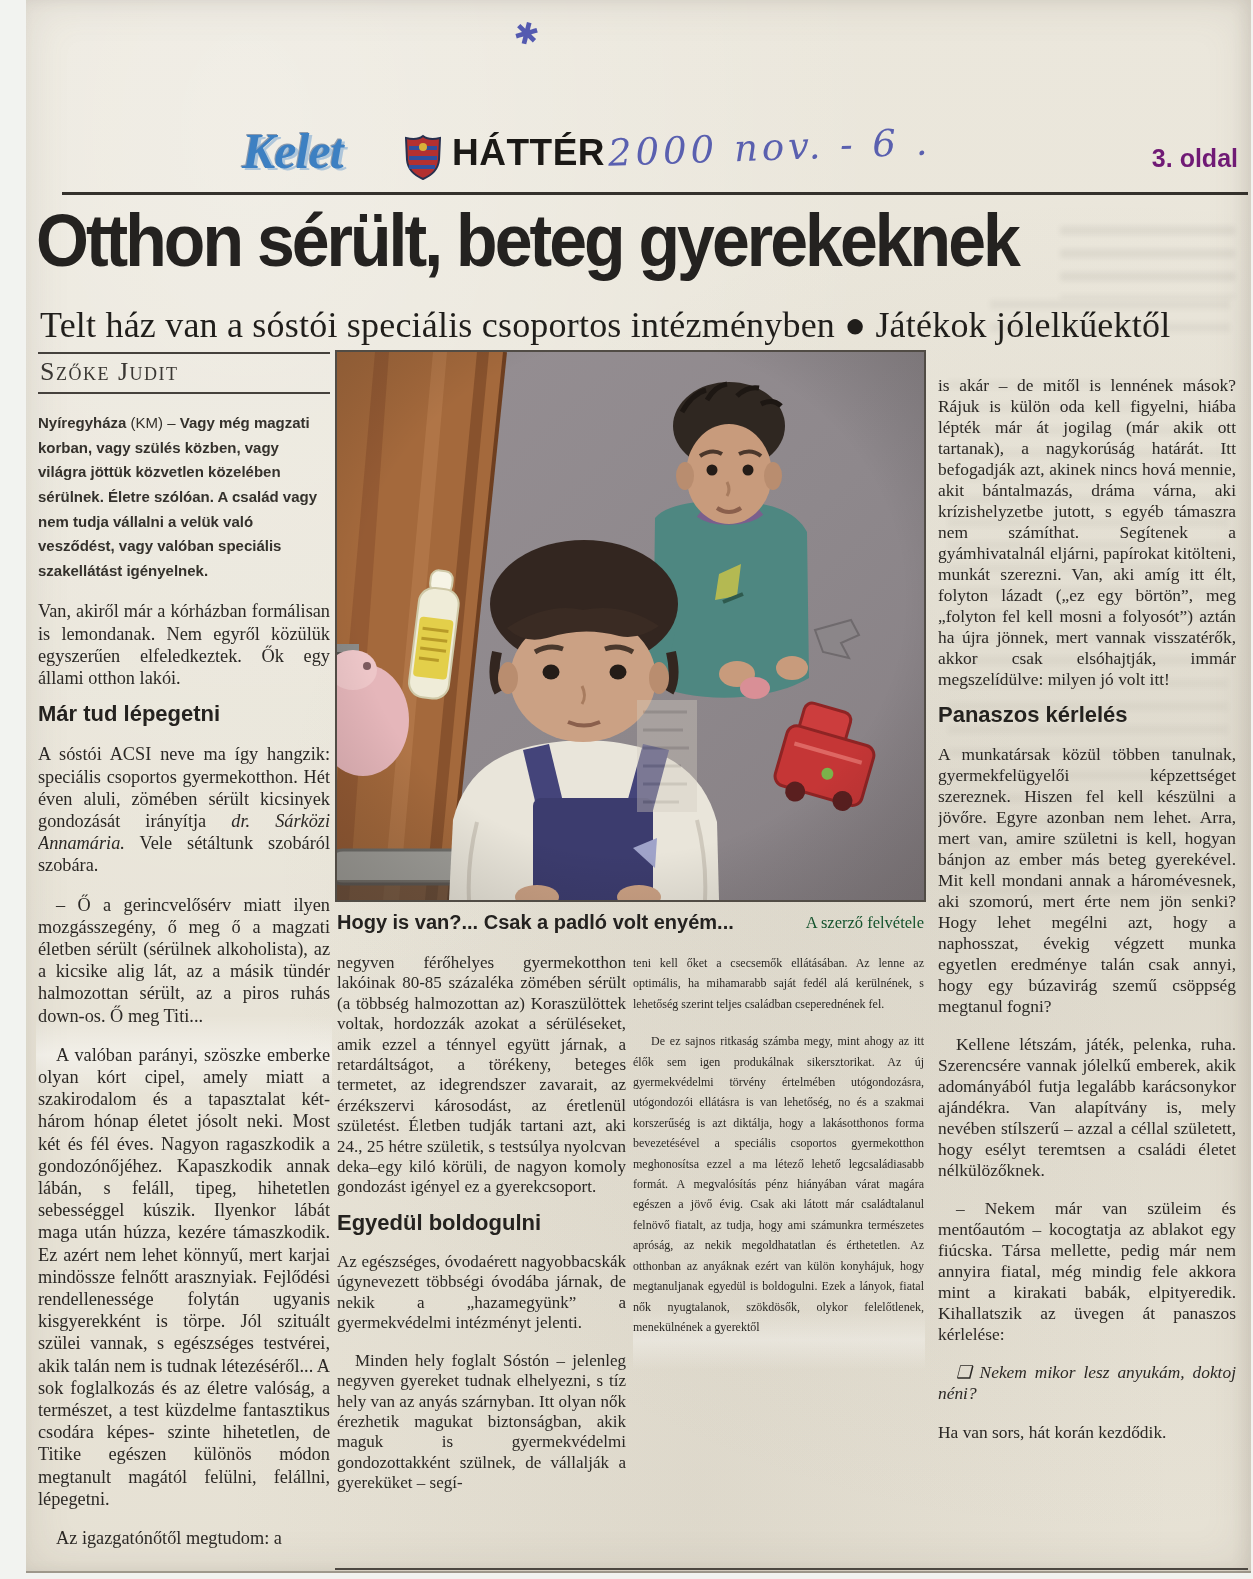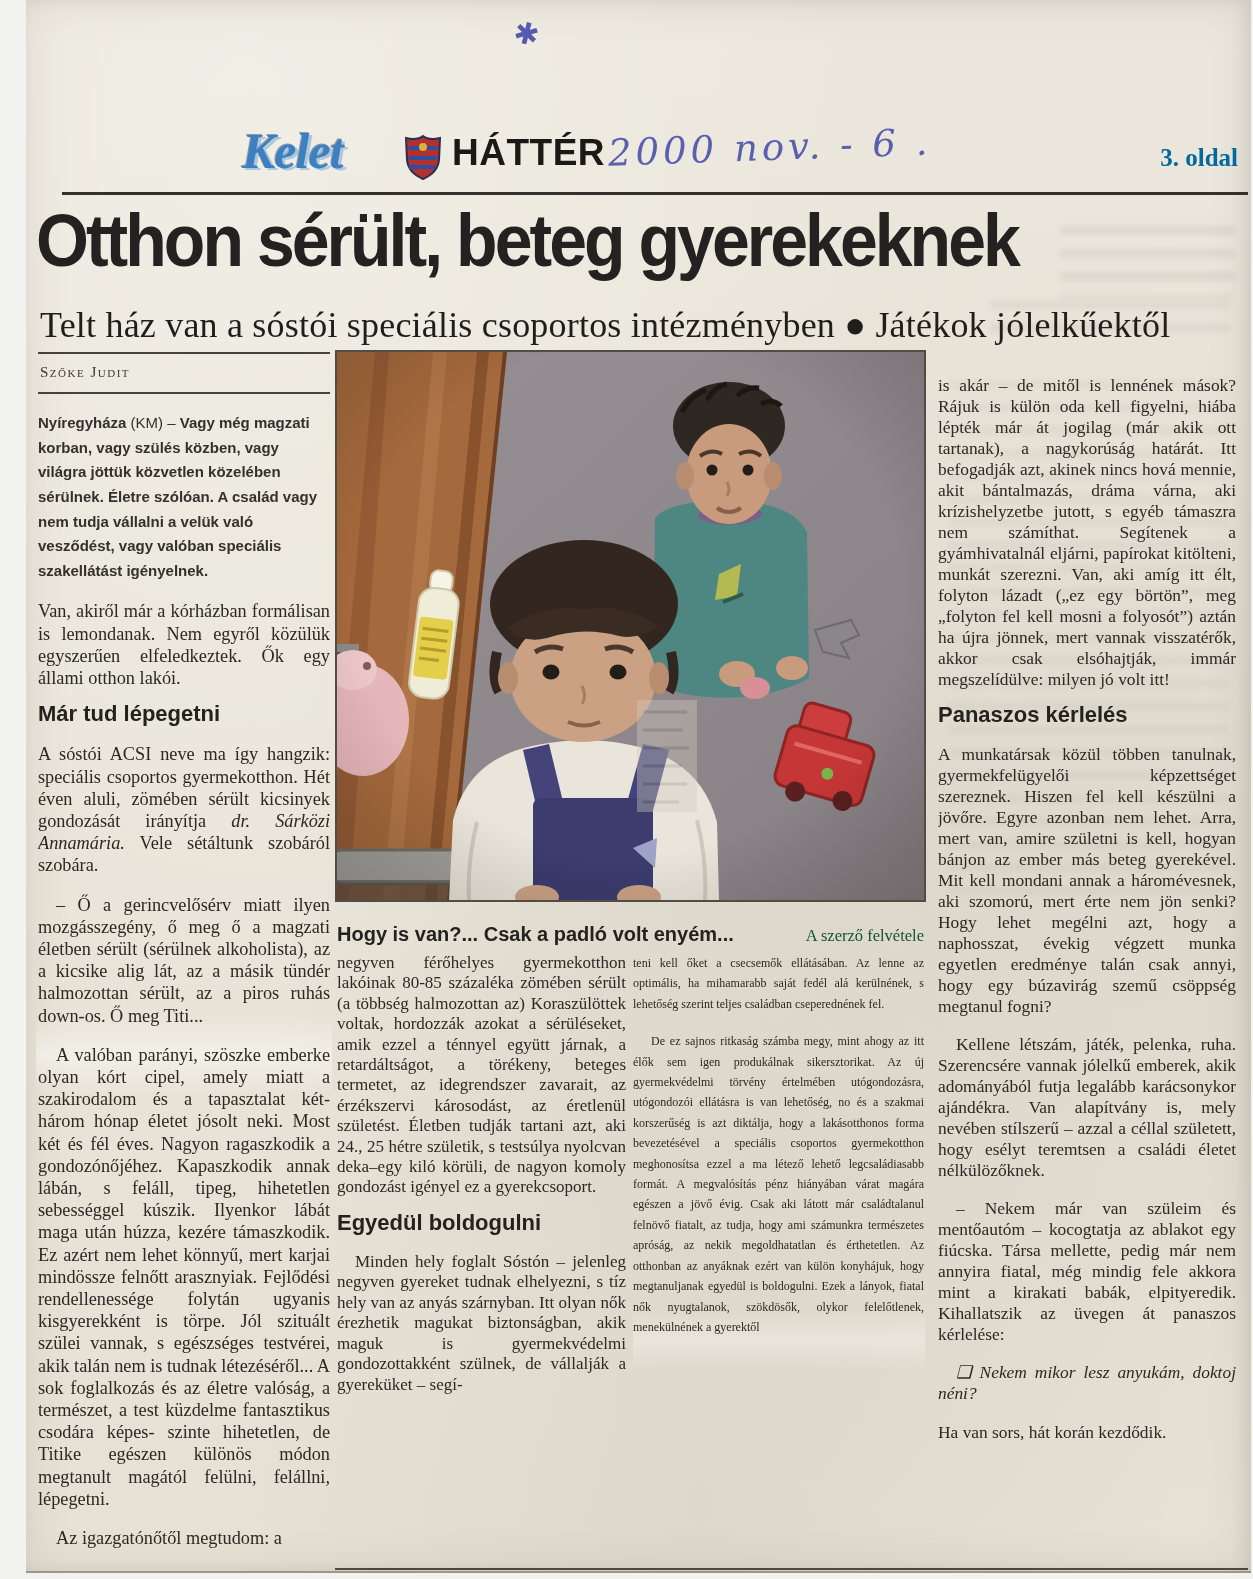--- a/index.html
+++ b/index.html
@@ -20,50 +20,50 @@
   
   .ink-mark{left:514px;top:16px;font-size:30px;color:#545ab0;transform:rotate(14deg);
             font-family:"DejaVu Sans",sans-serif;}
   .kelet{left:242px;top:126px;font-family:"Liberation Serif",serif;font-weight:bold;font-style:italic;
          font-size:50px;line-height:1;color:#3d80c2;letter-spacing:-1px;
          text-shadow:3px 2px 0 rgba(120,165,210,.55), -1px -1px 0 rgba(25,55,105,.45);}
   .section-label{left:452px;top:134px;font-family:"Liberation Sans",sans-serif;font-weight:700;
          font-size:37px;line-height:1;color:#1b1916;letter-spacing:.5px;text-align:center;}
   .handwriting{left:608px;top:126px;font-family:"DejaVu Serif",serif;font-style:italic;
          font-size:37px;color:#4b52ab;letter-spacing:4px;transform:rotate(-2deg);opacity:.9;}
-  .page-number{left:1118px;top:144px;width:120px;text-align:right;font-family:Liberation Serif, serif;
-         font-weight:700;font-size:25px;color:#0369a1;}
+  .page-number{left:1118px;top:144px;width:120px;text-align:right;font-family:Liberation Sans, sans-serif;
+         font-weight:700;font-size:25px;color:#701a75;}
   .header-rule{left:62px;top:192px;width:1186px;height:3px;background:#34312c;}
   
   .headline{left:36px;top:204px;width:1175px;font-family:"Liberation Sans",sans-serif;font-weight:700;
          font-size:69px;line-height:1.02;letter-spacing:-3px;color:#242220;
          transform:scale(.985,1.07);transform-origin:left top;white-space:nowrap;}
   .subtitle{left:40px;top:304px;width:1100px;font-size:36px;color:#201e1b;letter-spacing:.2px;white-space:nowrap;}
   
   .col{position:absolute;text-align:justify;overflow:hidden;}
   .col p{margin:17px 0 3px 0;}
   .ind{text-indent:18px;}
   .col1{left:38px;top:352px;width:292px;height:1224px;font-size:18.3px;line-height:22.2px;}
   .col2{left:337px;top:936px;width:289px;height:637px;font-size:17px;line-height:20.4px;}
   .col3{left:633px;top:936px;width:291px;height:637px;font-size:12px;line-height:20.4px;}
   .col4{left:938px;top:358px;width:298px;height:1214px;font-size:17.4px;line-height:21px;}
   .byline-block{border-top:2px solid #45413c;border-bottom:2px solid #45413c;
-         padding:7px 0 9px 2px;font-variant:small-caps;font-size:15px;letter-spacing:1.5px;
+         padding:7px 0 9px 2px;font-variant:small-caps;font-size:26px;letter-spacing:1.5px;
          color:#3a3733;text-align:left;}
   .lead{font-family:"Liberation Sans",sans-serif;font-weight:700;font-size:15px;line-height:24.6px;
          color:#34312c;margin-top:15px;text-align:left;}
   .lead .km{font-weight:400;}
   .colhead{font-family:"Liberation Sans",sans-serif;font-weight:700;font-size:22px;line-height:1.1;
          color:#24221f;margin:13px 0 7px 0;text-align:left;}
   .it{font-style:italic;}
   .quote{font-style:italic;}
   
   .photo-wrap{left:337px;top:352px;width:587px;}
   .photo-frame{width:587px;height:548px;outline:2px solid #514c45;background:#8f8a8d;}
-  .caption-row{display:flex;justify-content:space-between;align-items:flex-end;margin-top:19px;}
+  .caption-row{display:flex;justify-content:space-between;align-items:center;margin-top:7px;}
   .caption{font-family:"Liberation Sans",sans-serif;font-weight:700;font-size:20px;color:#242220;}
   .credit{font-size:16.5px;color:#14532d;}
   .bottom-rule{left:335px;top:1568px;width:913px;height:2px;background:#4c4741;}
   .bottom-edge{left:26px;top:1571px;width:1225px;height:2px;background:rgba(90,84,74,.45);}
 </style>
 </head>
 <body>
 
 <div class="stage">
 
@@ -211,20 +211,21 @@
     </svg>
     <div class="caption-row">
       <span class="caption">Hogy is van?... Csak a padló volt enyém...</span>
       <span class="credit">A szerző felvétele</span>
     </div>
   </div>
 
   <div class="col col2">
     <p>negyven férőhelyes gyermekotthon lakóinak 80-85 százaléka zömében sérült (a többség halmozottan az) Koraszülöttek voltak, hordozzák azokat a sérüléseket, amik ezzel a ténnyel együtt járnak, a retardáltságot, a törékeny, beteges termetet, az idegrendszer zavarait, az érzékszervi károsodást, az éretlenül születést. Életben tudják tartani azt, aki 24., 25 hétre születik, s testsúlya nyolcvan deka–egy kiló körüli, de nagyon komoly gondozást igényel ez a gyerekcsoport.</p>
     <div class="colhead">Egyedül boldogulni</div>
+    <p>Az egészséges, óvodaérett nagyobbacskák úgynevezett többségi óvodába járnak, de nekik a „hazamegyünk” a gyermekvédelmi intézményt jelenti.</p>
     <p class="ind">Minden hely foglalt Sóstón – jelenleg negyven gyereket tudnak elhelyezni, s tíz hely van az anyás szárnyban. Itt olyan nők érezhetik magukat biztonságban, akik maguk is gyermekvédelmi gondozottakként szülnek, de vállalják a gyereküket – segí-</p>
   </div>
 
   <div class="col col3">
     <p>teni kell őket a csecsemők ellátásában. Az lenne az optimális, ha mihamarabb saját fedél alá kerülnének, s lehetőség szerint teljes családban cseperednének fel.</p>
     <p class="ind">De ez sajnos ritkaság számba megy, mint ahogy az itt élők sem igen produkálnak sikersztorikat. Az új gyermekvédelmi törvény értelmében utógondozásra, utógondozói ellátásra is van lehetőség, no és a szakmai korszerűség is azt diktálja, hogy a lakásotthonos forma bevezetésével a speciális csoportos gyermekotthon meghonosítsa ezzel a ma létező lehető legcsaládiasabb formát. A megvalósítás pénz hiányában várat magára egészen a jövő évig. Csak aki látott már családtalanul felnövő fiatalt, az tudja, hogy ami számunkra természetes apróság, az nekik megoldhatatlan és érthetetlen. Az otthonban az anyáknak ezért van külön konyhájuk, hogy megtanuljanak egyedül is boldogulni. Ezek a lányok, fiatal nők nyugtalanok, szökdösők, olykor felelőtlenek, menekülnének a gyerektől</p>
   </div>
 
   <div class="col col4">
     <p>is akár – de mitől is lennének mások? Rájuk is külön oda kell figyelni, hiába lépték már át jogilag (már akik ott tartanak), a nagykorúság határát. Itt befogadják azt, akinek nincs hová mennie, akit bántalmazás, dráma várna, aki krízishelyzetbe jutott, s egyéb támaszra nem számíthat. Segítenek a gyámhivatalnál eljárni, papírokat kitölteni, munkát szerezni. Van, aki amíg itt élt, folyton lázadt („ez egy börtön”, meg „folyton fel kell mosni a folyosót”) aztán ha újra jönnek, mert vannak visszatérők, akkor csak elsóhajtják, immár megszelídülve: milyen jó volt itt!</p>

